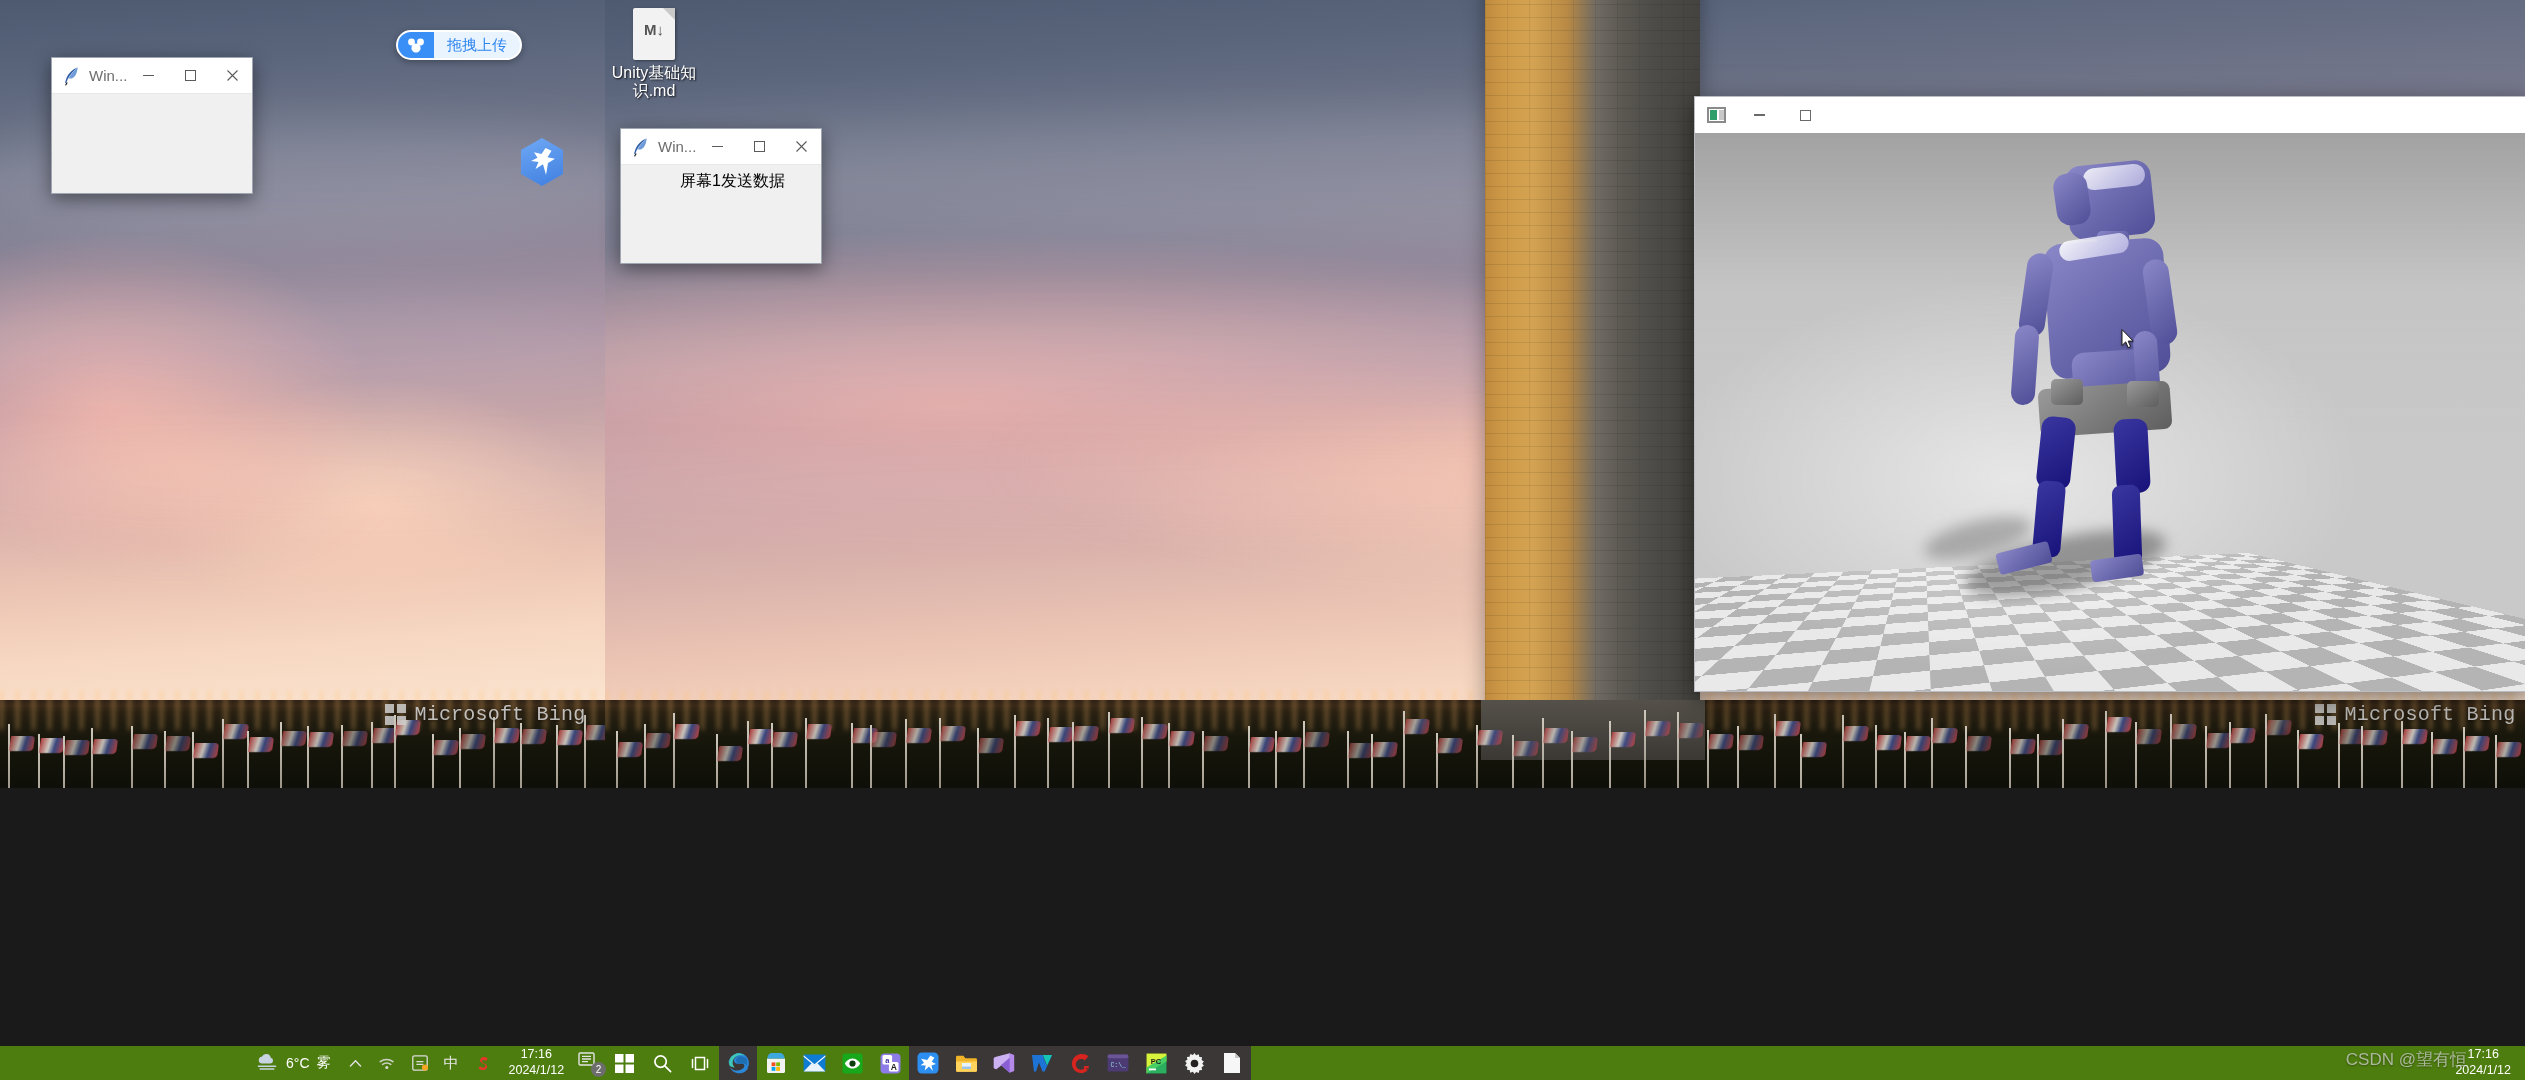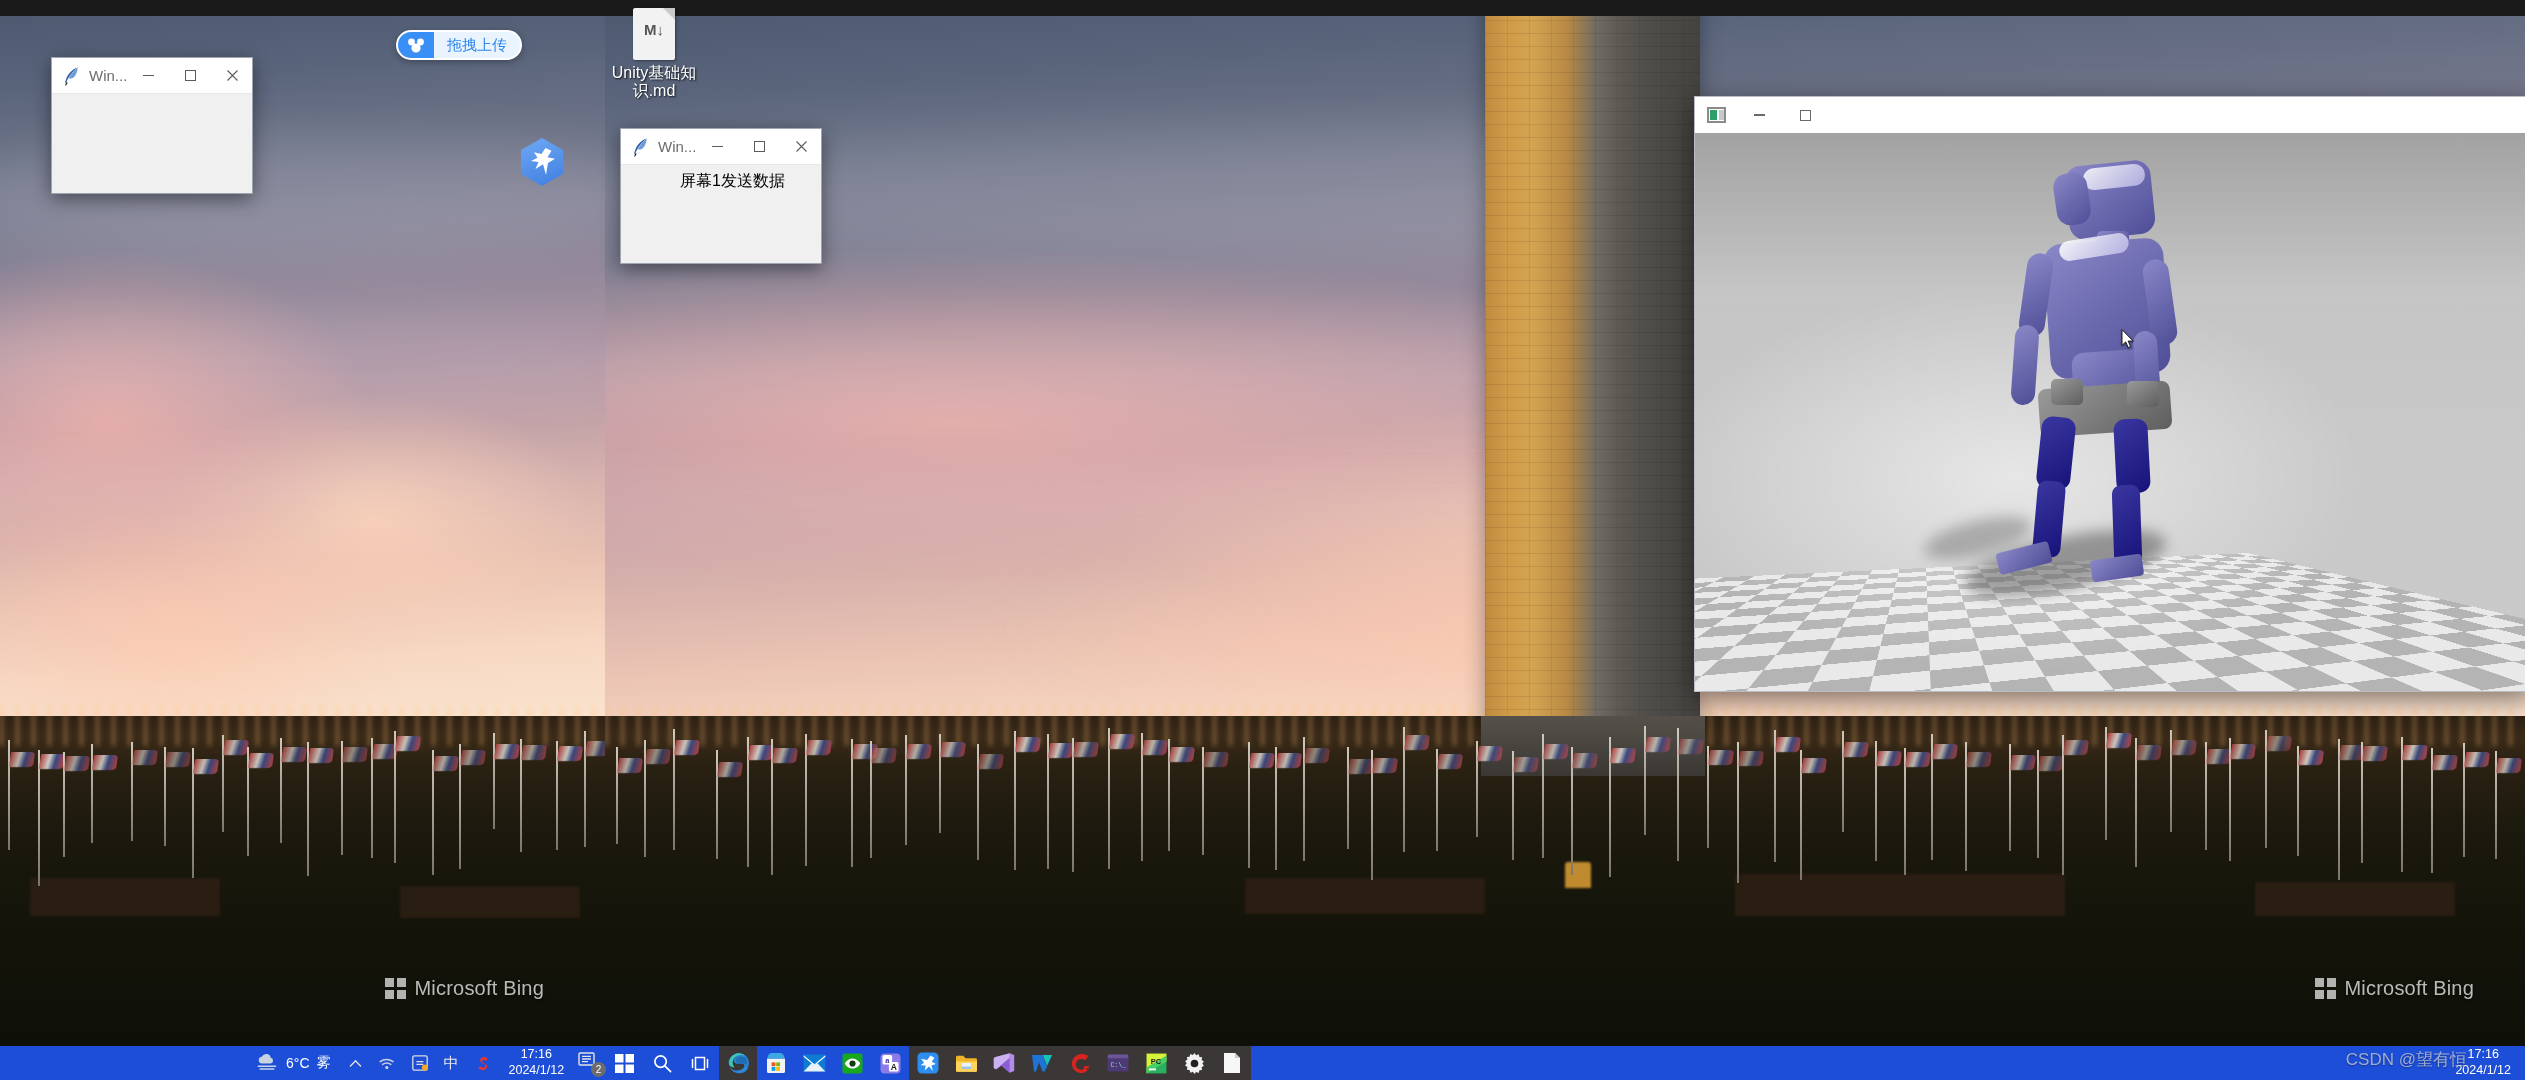--- a/index.html
+++ b/index.html
@@ -4,21 +4,21 @@
 <style>
   * { margin:0; padding:0; box-sizing:border-box; }
   html,body{
     width:2525px; height:1080px; overflow:hidden;
     font-family:"Liberation Sans","DejaVu Sans",sans-serif;
     background:#1a1a1a;
   }
   #screen{ position:relative; width:2525px; height:1080px; overflow:hidden; }
 
   
-  .monitor{ position:absolute; top:16px; height:1046px; overflow:hidden; }
+  .monitor{ position:absolute; top:0; height:788px; overflow:hidden;font-family:Liberation Mono, monospace; }
   #mon-left{ left:0; width:605px; }
   #mon-right{ left:605px; width:1920px; }
 
   .wall{ position:absolute; inset:0; overflow:hidden; }
   
   .sky{
     position:absolute; left:0; right:0; top:0; height:700px;
     background:
       radial-gradient(ellipse 70% 40% at 18% 58%, rgba(235,175,170,.85) 0%, rgba(235,175,170,0) 62%),
       radial-gradient(ellipse 60% 30% at 62% 72%, rgba(255,212,185,.75) 0%, rgba(255,212,185,0) 60%),
@@ -212,21 +212,21 @@
   .rp.dark{ background:linear-gradient(145deg,#3b37a0,#16127a); }
   .rp.grey{ background:linear-gradient(145deg,#9a9a9a,#5e5e5e); }
   .rp.lit{ background:linear-gradient(145deg,#ffffff,#b9b7e4); }
 
   .cursor{ position:absolute; width:0;height:0; }
   .cursor svg{ display:block; filter:drop-shadow(0 1px 1px rgba(0,0,0,.4)); }
 
   
   #taskbar{
     position:absolute; left:0; bottom:0; width:2525px; height:34px;
-    background:#1d4ed8;
+    background:#4d7c0f;
     display:flex; align-items:center;
   }
   .tb-left{ display:flex; align-items:center; height:100%; padding-left:245px; gap:0; }
   .tb-weather{ display:flex; align-items:center; gap:7px; color:#fff; font-size:14px; padding:0 10px; }
   .tb-sysicon{ color:#e8e8e8; font-size:14px; padding:0 8px; display:flex; align-items:center; }
   .tb-clock{ color:#fff; font-size:12.5px; line-height:1.25; text-align:center; padding:0 10px; }
   .tb-badge{
     position:relative; width:26px; height:22px; margin-left:4px;
   }
   .tb-badge .bd{

